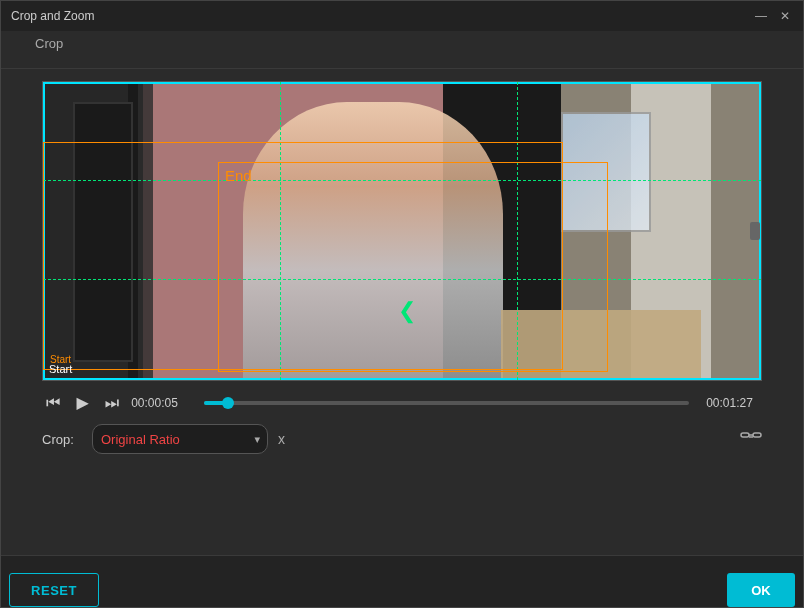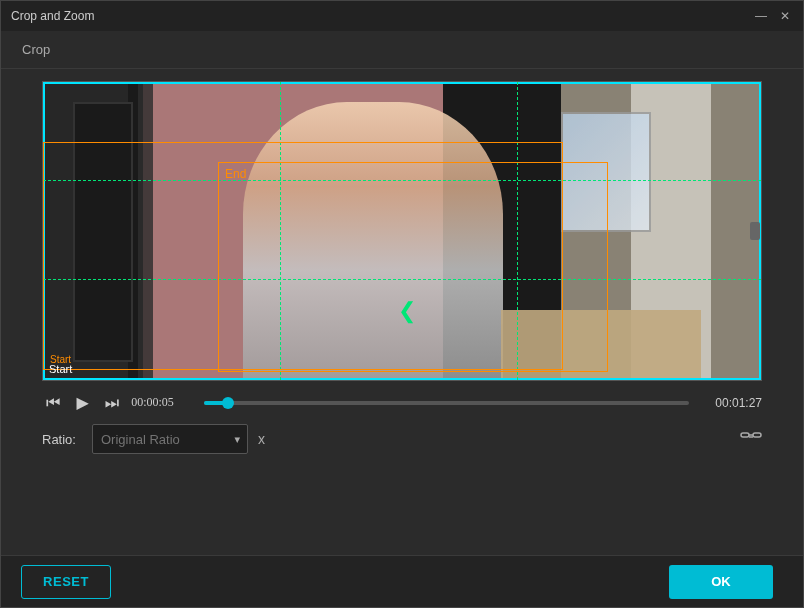--- a/index.html
+++ b/index.html
@@ -53,22 +53,22 @@
       background: none;
       border: none;
       padding: 0;
     }
 
     
     .tabs-row {
       height: 38px;
       background: #2b2b2b;
       display: flex;
-      align-items: center;
-      padding: 0 3px;
+      align-items: flex-start;
+      padding: 0 16px;
       gap: 8px;
       flex-shrink: 0;
       border-bottom: 1px solid #3a3a3a;
     }
     .tab {
       padding: 5px 18px;
       font-size: 13px;
       cursor: pointer;
       color: #aaa;
       border: none;
@@ -125,21 +125,21 @@
       left: 175px;
       width: 390px;
       height: 210px;
       border: 1.5px solid #ff8c00;
       pointer-events: none;
     }
     .rect-end-label {
       position: absolute;
       top: 4px;
       left: 6px;
-      font-size: 12px;
+      font-size: 15px;
       color: #ff8c00;
     }
 
     
     .dashed-h {
       position: absolute;
       left: 0; right: 0;
       height: 0;
       border-top: 1.5px dashed #00e676;
       pointer-events: none;
@@ -213,27 +213,26 @@
       padding: 2px 4px;
       display: flex;
       align-items: center;
       justify-content: center;
     }
 
     .time-display {
       font-size: 12px;
       color: #ccc;
       min-width: 65px;
-      font-family: Liberation Serif, serif;
     }
     .time-end {
       font-size: 12px;
       color: #ccc;
       min-width: 65px;
-      text-align: right;
+      text-align: center;
     }
 
     .progress-bar-container {
       flex: 1;
       height: 4px;
       background: #555;
       border-radius: 2px;
       position: relative;
     }
     .progress-bar-fill {
@@ -261,28 +260,28 @@
       gap: 10px;
       padding: 4px 0 10px 0;
       flex-shrink: 0;
     }
     .ratio-label {
       font-size: 13px;
       color: #ccc;
       min-width: 40px;
     }
     .ratio-select {
-      width: 156px;
+      width: 176px;
       height: 30px;
       background: #1e1e1e;
       border: 1px solid #555;
-      color: #737373;
+      color: #ef4444;
       font-size: 13px;
       padding: 0 8px;
-      border-radius: 2px;
+      border-radius: 10px;
       cursor: pointer;
       appearance: none;
       -webkit-appearance: none;
       padding-right: 24px;
       position: relative;
     }
     .select-wrapper {
       position: relative;
       display: inline-block;
     }
@@ -319,49 +318,48 @@
       font-size: 18px;
       cursor: pointer;
     }
 
     
     .footer {
       width: 100%;
       height: 52px;
       background: #232323;
       display: flex;
-      align-items: center;
-      padding: 0 20px;
+      align-items: flex-end;
+      padding: 0 8px;
       border-top: 1px solid #3a3a3a;
       flex-shrink: 0;
     }
     .btn-reset {
       width: 90px;
       height: 34px;
       background: transparent;
       border: 1.5px solid #00bcd4;
       color: #00bcd4;
       font-size: 13px;
       border-radius: 3px;
       cursor: pointer;
       font-weight: 600;
       letter-spacing: 0.5px;
     }
     .footer-spacer { flex: 1; }
     .btn-ok {
-      width: 104px;
+      width: 68px;
       height: 34px;
       background: #00bcd4;
       border: none;
       color: #fff;
       font-size: 13px;
       border-radius: 3px;
       cursor: pointer;
       font-weight: 600;
-      margin-right: 10px;
     }
     .btn-cancel {
       width: 90px;
       height: 34px;
       background: transparent;
       border: 1.5px solid #00bcd4;
       color: #00bcd4;
       font-size: 13px;
       border-radius: 3px;
       cursor: pointer;
@@ -512,21 +510,21 @@
       <button class="ctrl-btn">⏭</button>
       <span class="time-display">00:00:05</span>
       <div class="progress-bar-container">
         <div class="progress-bar-fill"></div>
         <div class="progress-thumb"></div>
       </div>
       <span class="time-end">00:01:27</span>
     </div>
 
     <div class="ratio-row">
-      <span class="ratio-label">Ratio:</span>
+      <span class="ratio-label">Crop:</span>
       <div class="select-wrapper">
         <select class="ratio-select">
           <option>Original Ratio</option>
           <option>16:9</option>
           <option>4:3</option>
           <option>1:1</option>
           <option>9:16</option>
         </select>
       </div>
       <span class="dim-sep">x</span>

